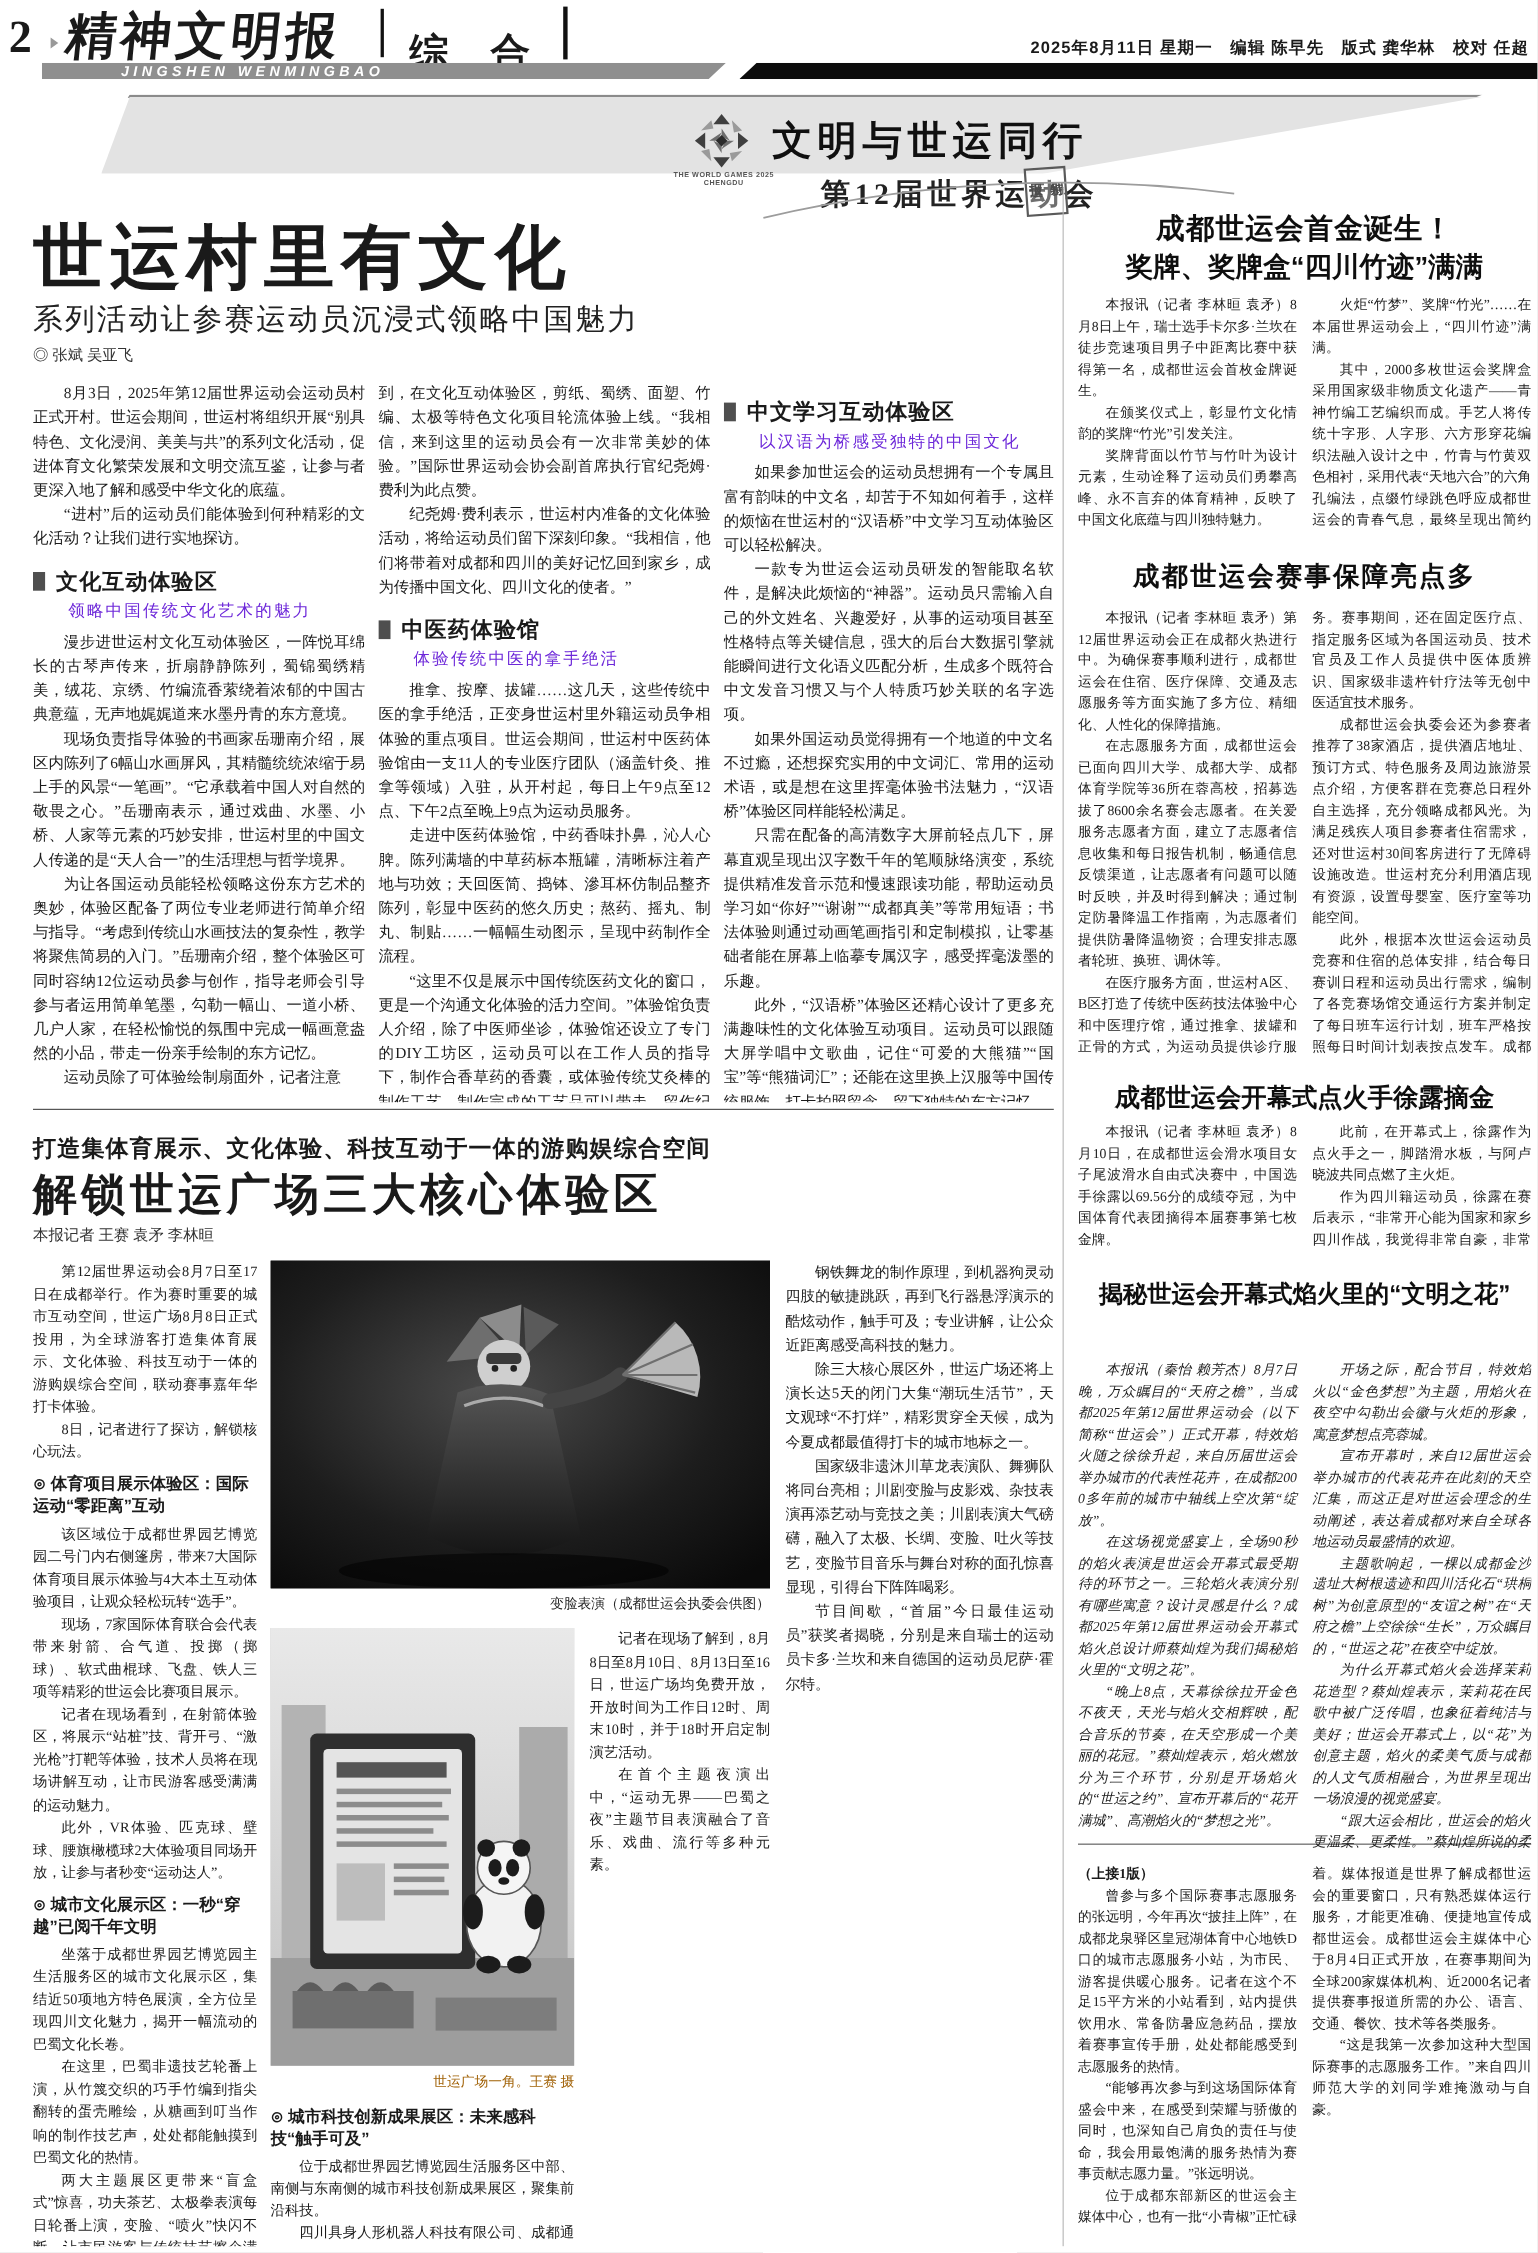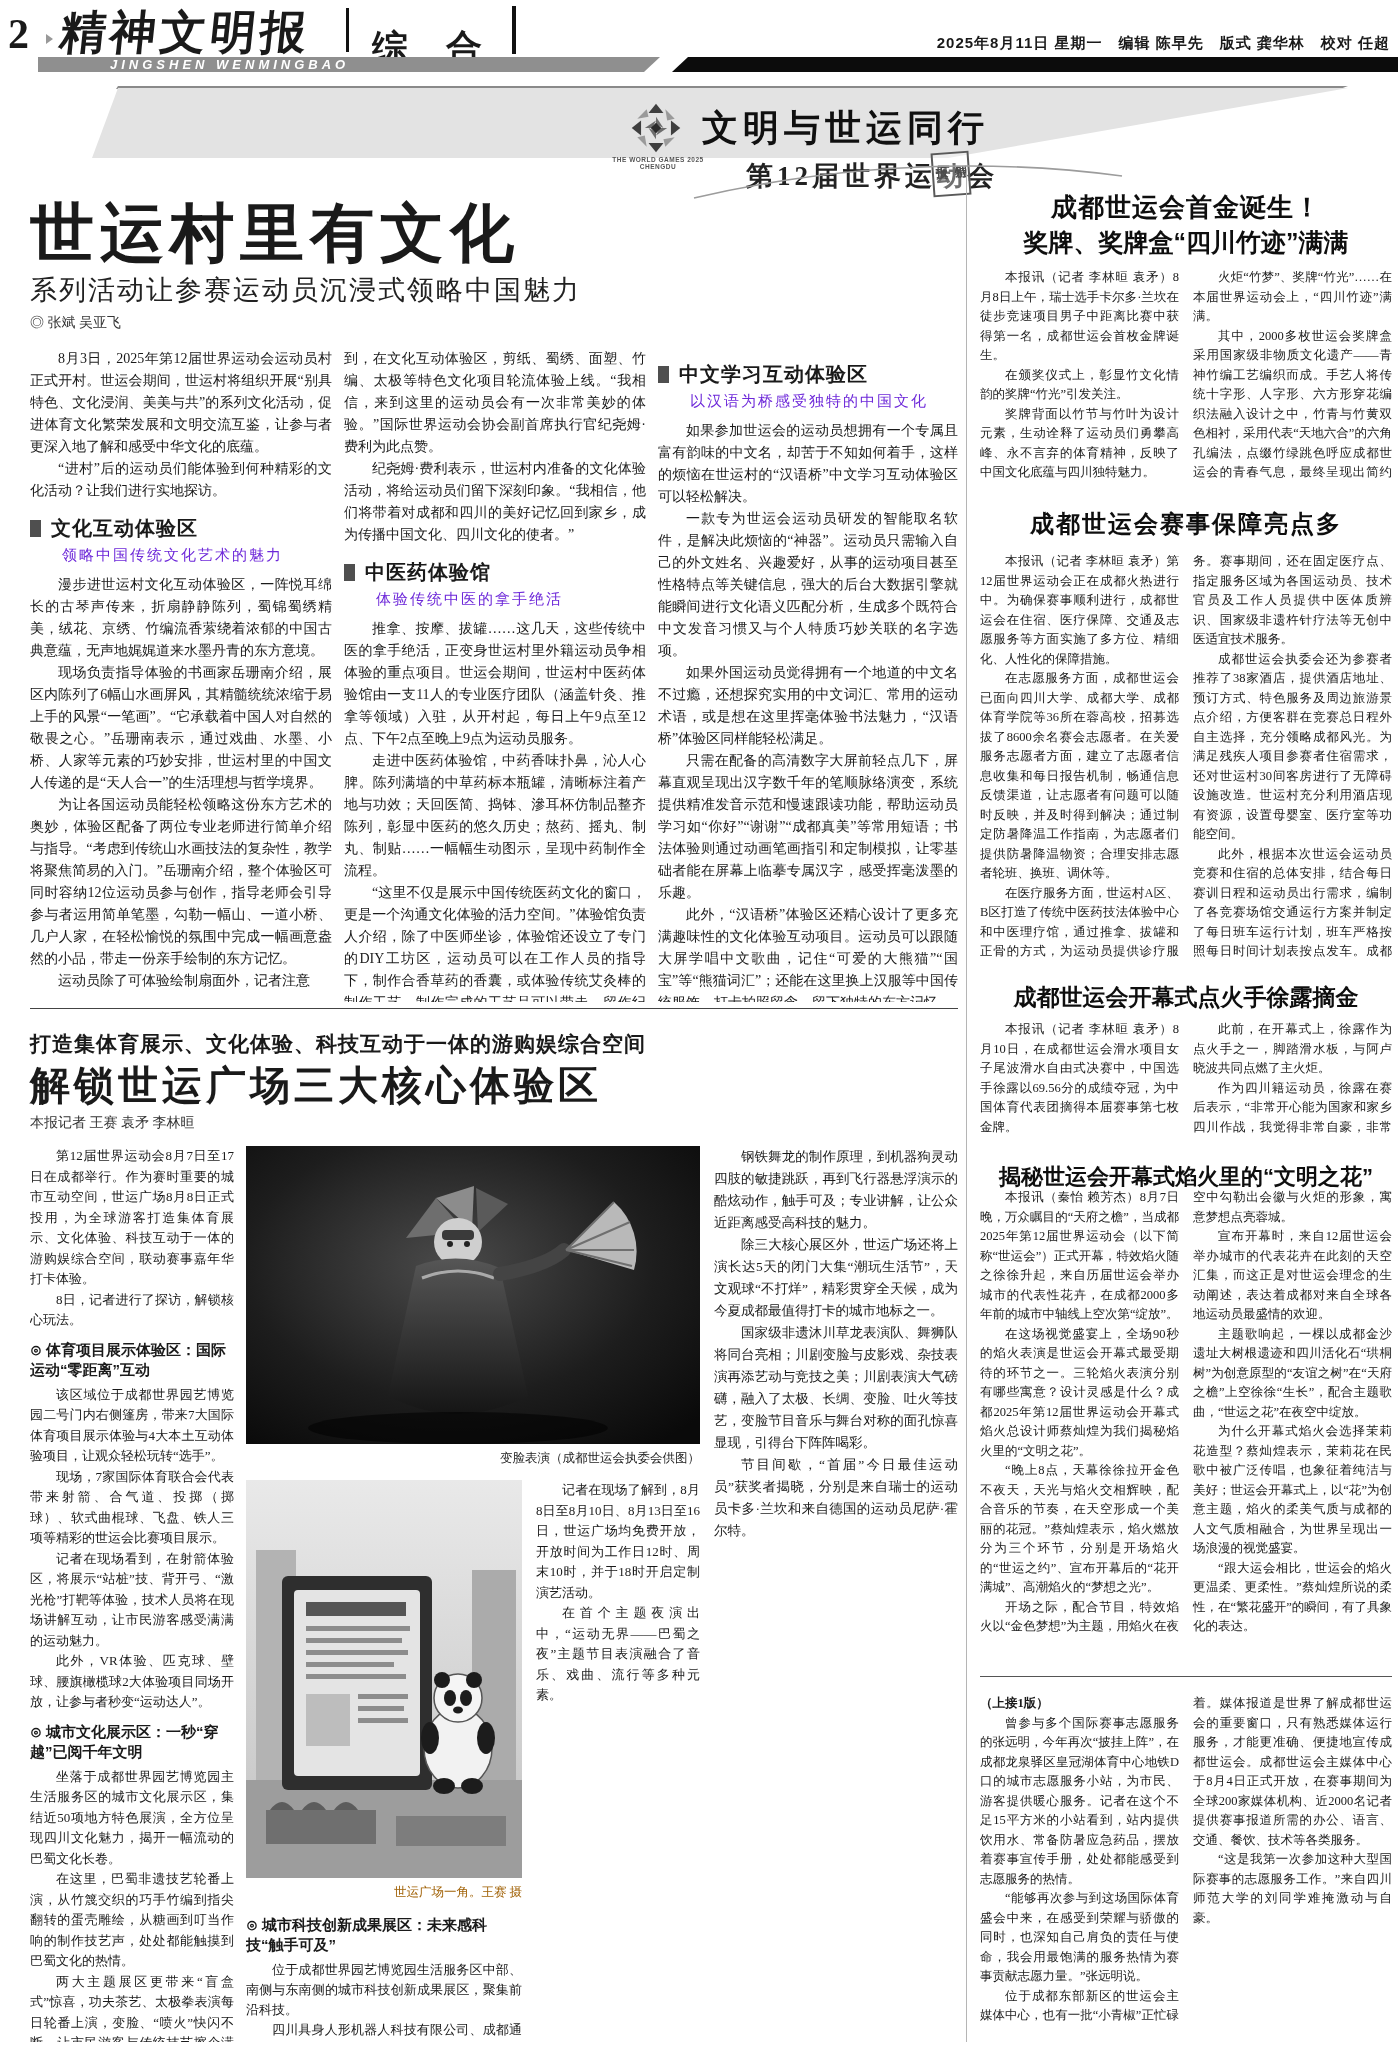--- a/index.html
+++ b/index.html
@@ -66,21 +66,21 @@
   #gold-t1 { top:190px; font-size:26px; letter-spacing:1px; }
   #gold-t2 { top:226px; font-size:25px; }
   #support-t { top:508px; font-size:24px; letter-spacing:2px; }
   #torch-t { top:982px; font-size:23px; }
   #fire-t { top:1162px; font-size:22px; }
   .r-body { left:980px; width:412px; column-count:2; column-gap:14px; column-fill:auto;
             font:12.5px/19.5px "Liberation Serif",serif; }
   #gold-b { top:268px; height:226px; }
   #support-b { top:552px; height:414px; }
   #torch-b { top:1020px; height:130px; }
-  #fire-b { top:1188px; height:460px; }
+  #fire-b { top:1236px; height:460px;font-style:italic; }
   #cont-b { top:1694px; height:348px; }
 
   
   .plaza-kicker { left:30px; top:1030px; width:928px; font:600 21px "Liberation Sans",sans-serif; letter-spacing:1px; }
   .plaza-title { left:30px; top:1058px; width:928px; font:900 40px "Liberation Sans",sans-serif; letter-spacing:4px; }
   .plaza-byline { left:30px; top:1114px; width:928px; font:14px "Liberation Serif",serif; color:#333; }
   .plaza-colA { left:30px; top:1146px; width:204px; height:896px; font:13px/20.5px "Liberation Serif",serif; }
   .photo1 { left:246px; top:1146px; width:454px; height:298px; background:#111; }
   .photo1-cap { left:246px; top:1450px; width:454px; text-align:right; font:12.5px "Liberation Serif",serif; color:#222; }
   .photo2 { left:246px; top:1480px; width:276px; height:398px; background:#bbb; }
@@ -203,21 +203,21 @@
       <p class="para">作为四川籍运动员，徐露在赛后表示，“非常开心能为国家和家乡四川作战，我觉得非常自豪，非常有荣誉感，对于我来说真的非常圆满。”</p>
     </div>
 
   <div id="fire-t" class="abs r-title">揭秘世运会开幕式焰火里的“文明之花”</div>
   <div id="fire-b" class="abs r-body hid">
       <p class="para">本报讯（秦怡 赖芳杰）8月7日晚，万众瞩目的“天府之檐”，当成都2025年第12届世界运动会（以下简称“世运会”）正式开幕，特效焰火随之徐徐升起，来自历届世运会举办城市的代表性花卉，在成都2000多年前的城市中轴线上空次第“绽放”。</p>
       <p class="para">在这场视觉盛宴上，全场90秒的焰火表演是世运会开幕式最受期待的环节之一。三轮焰火表演分别有哪些寓意？设计灵感是什么？成都2025年第12届世界运动会开幕式焰火总设计师蔡灿煌为我们揭秘焰火里的“文明之花”。</p>
       <p class="para">“晚上8点，天幕徐徐拉开金色不夜天，天光与焰火交相辉映，配合音乐的节奏，在天空形成一个美丽的花冠。”蔡灿煌表示，焰火燃放分为三个环节，分别是开场焰火的“世运之约”、宣布开幕后的“花开满城”、高潮焰火的“梦想之光”。</p>
       <p class="para">开场之际，配合节目，特效焰火以“金色梦想”为主题，用焰火在夜空中勾勒出会徽与火炬的形象，寓意梦想点亮蓉城。</p>
       <p class="para">宣布开幕时，来自12届世运会举办城市的代表花卉在此刻的天空汇集，而这正是对世运会理念的生动阐述，表达着成都对来自全球各地运动员最盛情的欢迎。</p>
-      <p class="para">主题歌响起，一棵以成都金沙遗址大树根遗迹和四川活化石“珙桐树”为创意原型的“友谊之树”在“天府之檐”上空徐徐“生长”，配合主题歌曲，“世运之花”在夜空中绽放。</p>
+      <p class="para">主题歌响起，一棵以成都金沙遗址大树根遗迹和四川活化石“珙桐树”为创意原型的“友谊之树”在“天府之檐”上空徐徐“生长”，万众瞩目的，“世运之花”在夜空中绽放。</p>
       <p class="para">为什么开幕式焰火会选择茉莉花造型？蔡灿煌表示，茉莉花在民歌中被广泛传唱，也象征着纯洁与美好；世运会开幕式上，以“花”为创意主题，焰火的柔美气质与成都的人文气质相融合，为世界呈现出一场浪漫的视觉盛宴。</p>
       <p class="para">“跟大运会相比，世运会的焰火更温柔、更柔性。”蔡灿煌所说的柔性，在“繁花盛开”的瞬间，有了具象化的表达。</p>
     </div>
 
   <div id="cont-b" class="abs r-body hid">
     <p class="para notice">（上接1版）</p>
     <span><p class="para">曾参与多个国际赛事志愿服务的张远明，今年再次“披挂上阵”，在成都龙泉驿区皇冠湖体育中心地铁D口的城市志愿服务小站，为市民、游客提供暖心服务。记者在这个不足15平方米的小站看到，站内提供饮用水、常备防暑应急药品，摆放着赛事宣传手册，处处都能感受到志愿服务的热情。</p><p class="para">“能够再次参与到这场国际体育盛会中来，在感受到荣耀与骄傲的同时，也深知自己肩负的责任与使命，我会用最饱满的服务热情为赛事贡献志愿力量。”张远明说。</p><p class="para">位于成都东部新区的世运会主媒体中心，也有一批“小青椒”正忙碌着。媒体报道是世界了解成都世运会的重要窗口，只有熟悉媒体运行服务，才能更准确、便捷地宣传成都世运会。成都世运会主媒体中心于8月4日正式开放，在赛事期间为全球200家媒体机构、近2000名记者提供赛事报道所需的办公、语言、交通、餐饮、技术等各类服务。</p><p class="para">“这是我第一次参加这种大型国际赛事的志愿服务工作。”来自四川师范大学的刘同学难掩激动与自豪。</p></span>
   </div>
 
   <div class="abs plaza-kicker ctr">打造集体育展示、文化体验、科技互动于一体的游购娱综合空间</div>

